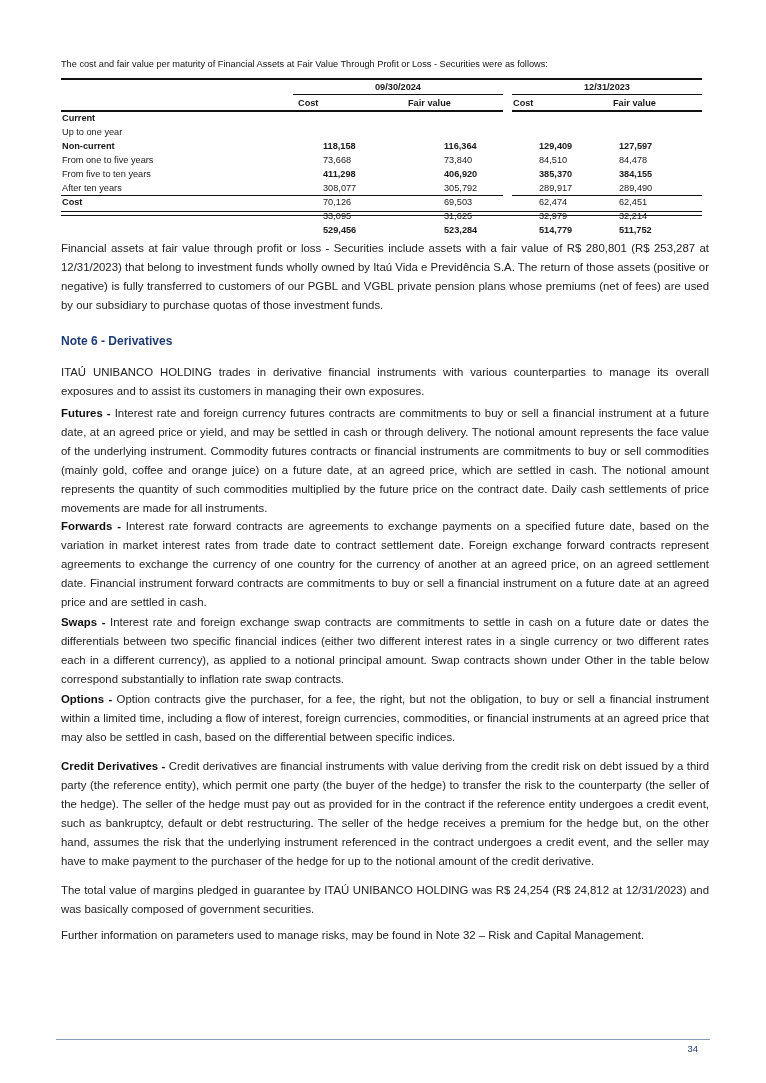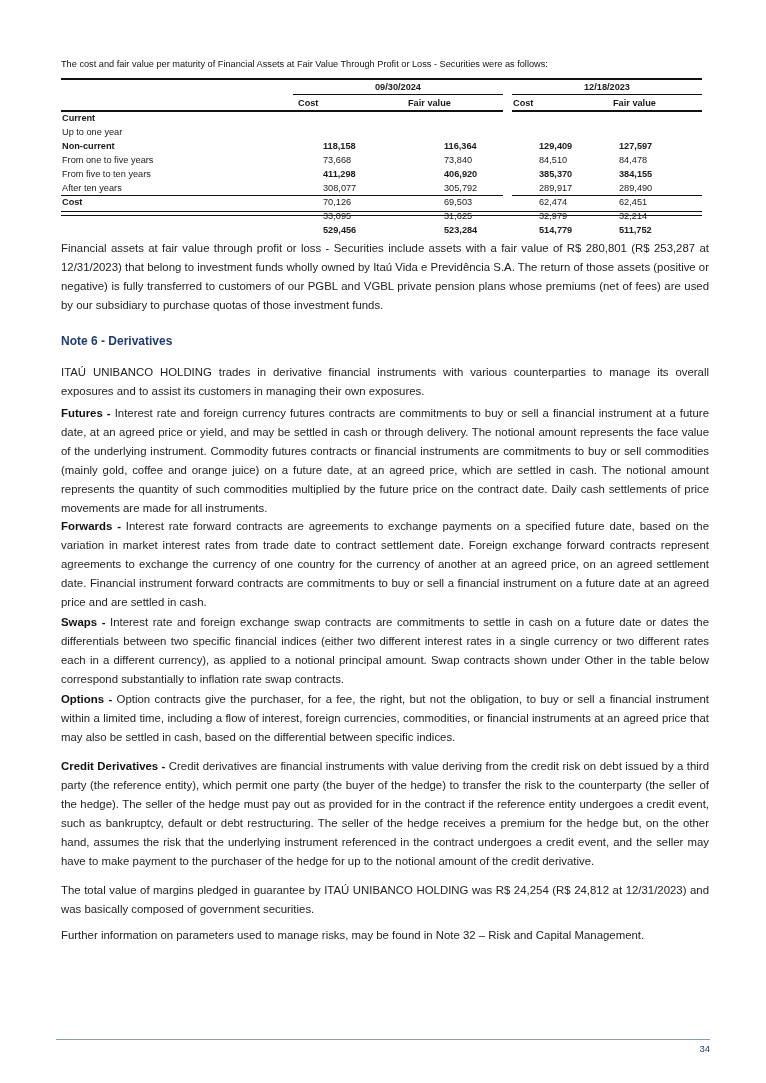--- a/index.html
+++ b/index.html
@@ -15,32 +15,32 @@
   .bold { font-weight: bold; }
   .hdr-date { position: absolute; text-align: center; font-weight: bold; }
   .d1 { left: 232px; width: 210px; } .d2 { left: 451px; width: 190px; }
   .hline { position: absolute; height: 1px; background: #111; }
   .hdr-sub { position: absolute; font-weight: bold; width: 100px; }
   .para { position: absolute; left: 61px; width: 648px; font-size: 11.4px; line-height: 19px; text-align: justify; color: #222; margin: 0; }
   .para b { font-weight: bold; color: #111; }
   .note-title { position: absolute; left: 61px; top: 334px; font-size: 12px; font-weight: bold; color: #1f3b73; }
   .footer-line { position: absolute; left: 56px; top: 1039px; width: 654px; height: 1px; background: #8a9bb8; }
   .footer-text { position: absolute; left: 57px; top: 1090px; font-size: 14px; color: #1f3b73; }
-  .page-num { position: absolute; right: 56px; top: 1043px; font-size: 9.5px; color: #1f3b73; }
+  .page-num { position: absolute; right: 68px; top: 1043px; font-size: 9.5px; color: #1f3b73; }
 </style>
 </head>
 <body>
 
 <div class="intro">The cost and fair value per maturity of Financial Assets at Fair Value Through Profit or Loss - Securities were as follows:</div>
 
 <div class="tbl">
   <div class="rule-thick"></div>
   <div class="row" style="height:15px;line-height:15px;">
     <span class="hdr-date d1">09/30/2024</span>
-    <span class="hdr-date d2">12/18/2023</span>
+    <span class="hdr-date d2">12/31/2023</span>
     <span class="hline" style="left:232px;width:210px;top:14px;"></span>
     <span class="hline" style="left:451px;width:190px;top:14px;"></span>
   </div>
   <div class="row" style="height:16px;line-height:16px;">
     <span class="hdr-sub" style="left:237px;">Cost</span>
     <span class="hdr-sub" style="left:347px;">Fair value</span>
     <span class="hdr-sub" style="left:452px;">Cost</span>
     <span class="hdr-sub" style="left:552px;">Fair value</span>
     <span class="hline" style="left:0;width:442px;top:15px;height:2px;"></span>
     <span class="hline" style="left:451px;width:190px;top:15px;height:2px;"></span>

